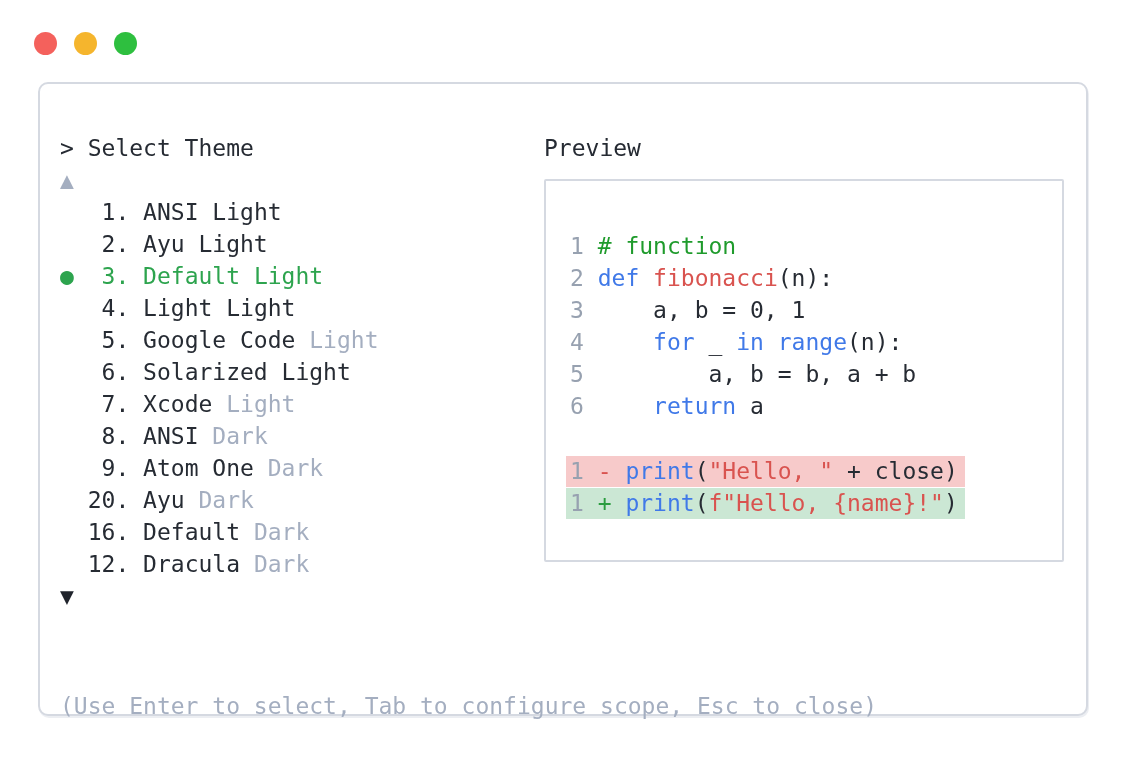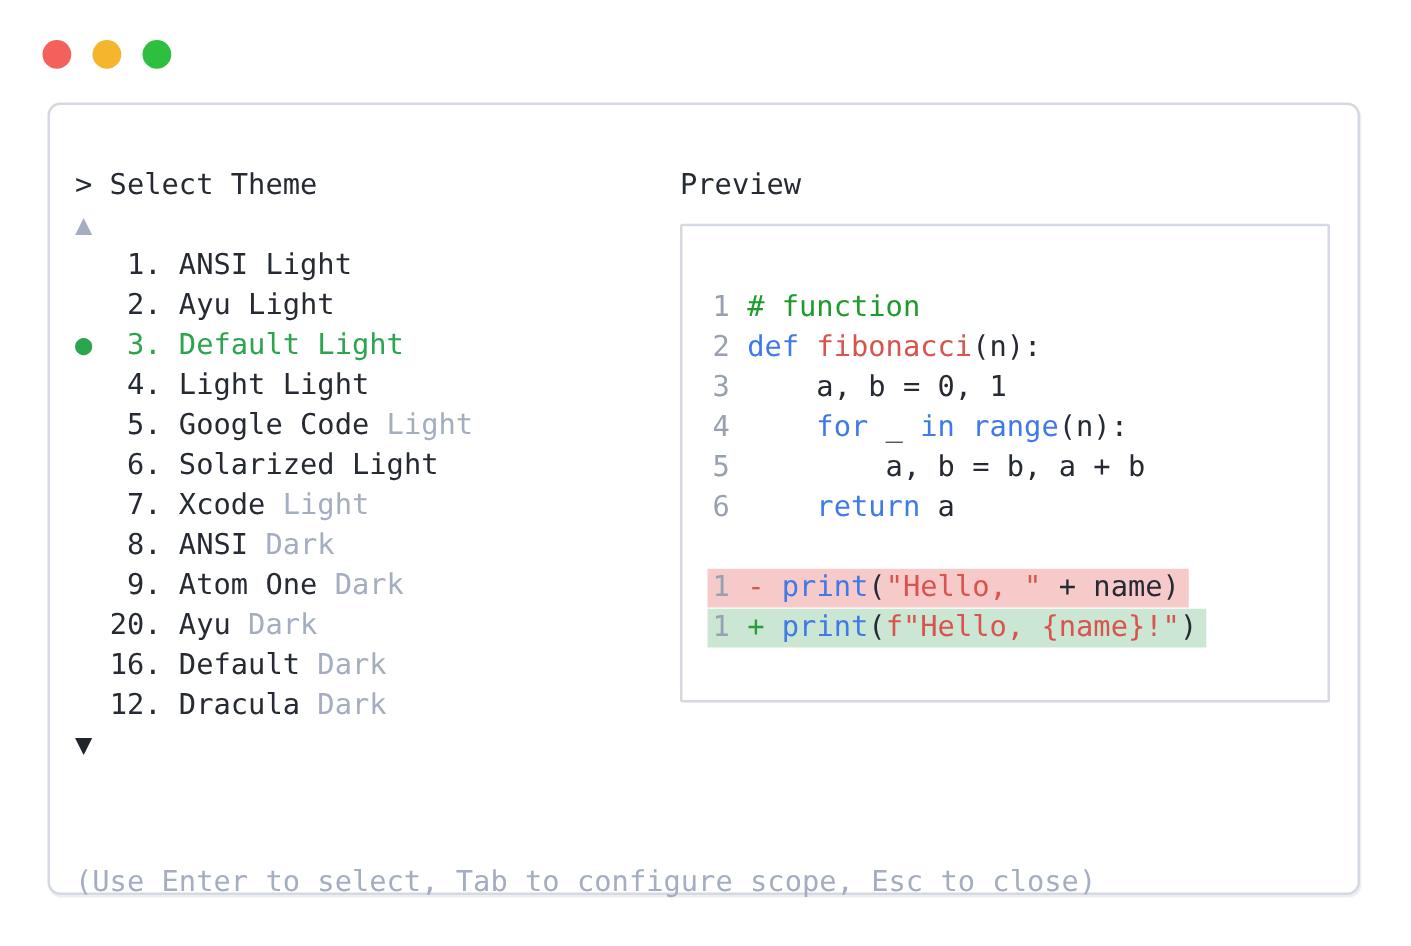--- a/index.html
+++ b/index.html
@@ -82,18 +82,18 @@
 
   <div class="preview-box">
     <div class="code-block">
         <div class="line code-line"><span class="ln">1 </span><span class="tok-comment"># function</span></div>
         <div class="line code-line"><span class="ln">2 </span><span class="tok-keyword">def</span><span class="tok-plain"> </span><span class="tok-function">fibonacci</span><span class="tok-plain">(n):</span></div>
         <div class="line code-line"><span class="ln">3 </span><span class="tok-plain">    a, b = 0, 1</span></div>
         <div class="line code-line"><span class="ln">4 </span><span class="tok-plain">    </span><span class="tok-keyword">for</span><span class="tok-plain"> _ </span><span class="tok-keyword">in</span><span class="tok-plain"> </span><span class="tok-keyword">range</span><span class="tok-plain">(n):</span></div>
         <div class="line code-line"><span class="ln">5 </span><span class="tok-plain">        a, b = b, a + b</span></div>
         <div class="line code-line"><span class="ln">6 </span><span class="tok-plain">    </span><span class="tok-keyword">return</span><span class="tok-plain"> a</span></div>
         <div class="line"> </div>
-        <div class="line diff-line"><span class="diff-bg diff-removed"><span class="ln">1 </span><span class="tok-minus">- </span><span class="tok-keyword">print</span><span class="tok-plain">(</span><span class="tok-string">"Hello, "</span><span class="tok-plain"> + name)</span></span></div>
+        <div class="line diff-line"><span class="diff-bg diff-removed"><span class="ln">1 </span><span class="tok-minus">- </span><span class="tok-keyword">print</span><span class="tok-plain">(</span><span class="tok-string">"Hello, "</span><span class="tok-plain"> + close)</span></span></div>
         <div class="line diff-line"><span class="diff-bg diff-added"><span class="ln">1 </span><span class="tok-plus">+ </span><span class="tok-keyword">print</span><span class="tok-plain">(</span><span class="tok-string">f"Hello, {name}!"</span><span class="tok-plain">)</span></span></div>
       </div>
   </div>
 
 </div>
 
 </body></html>

